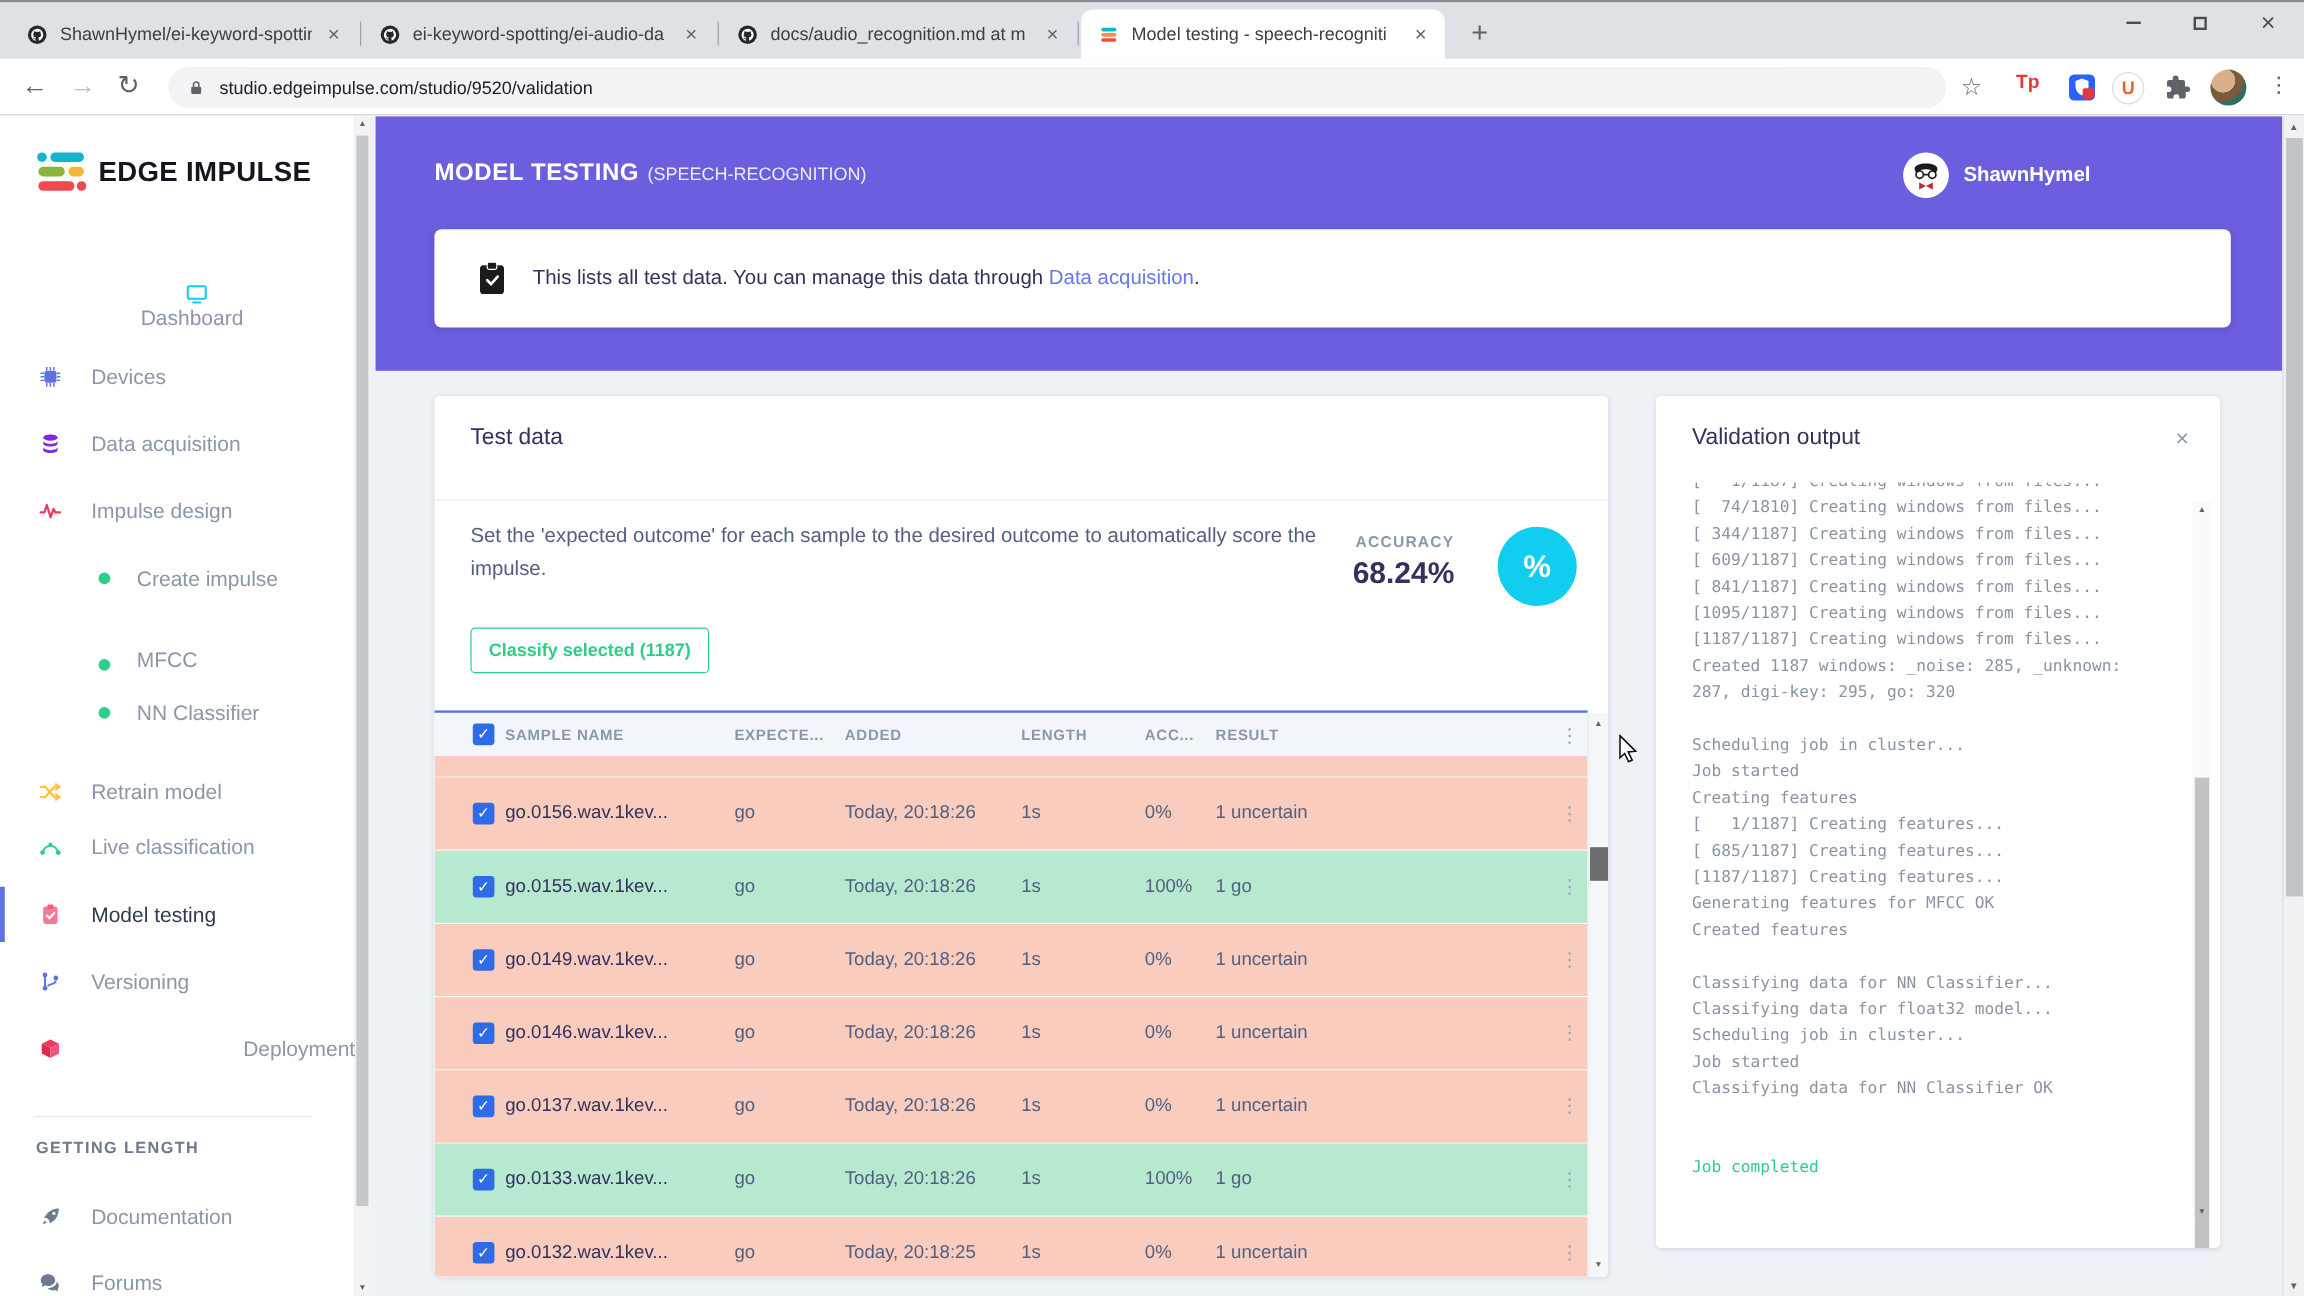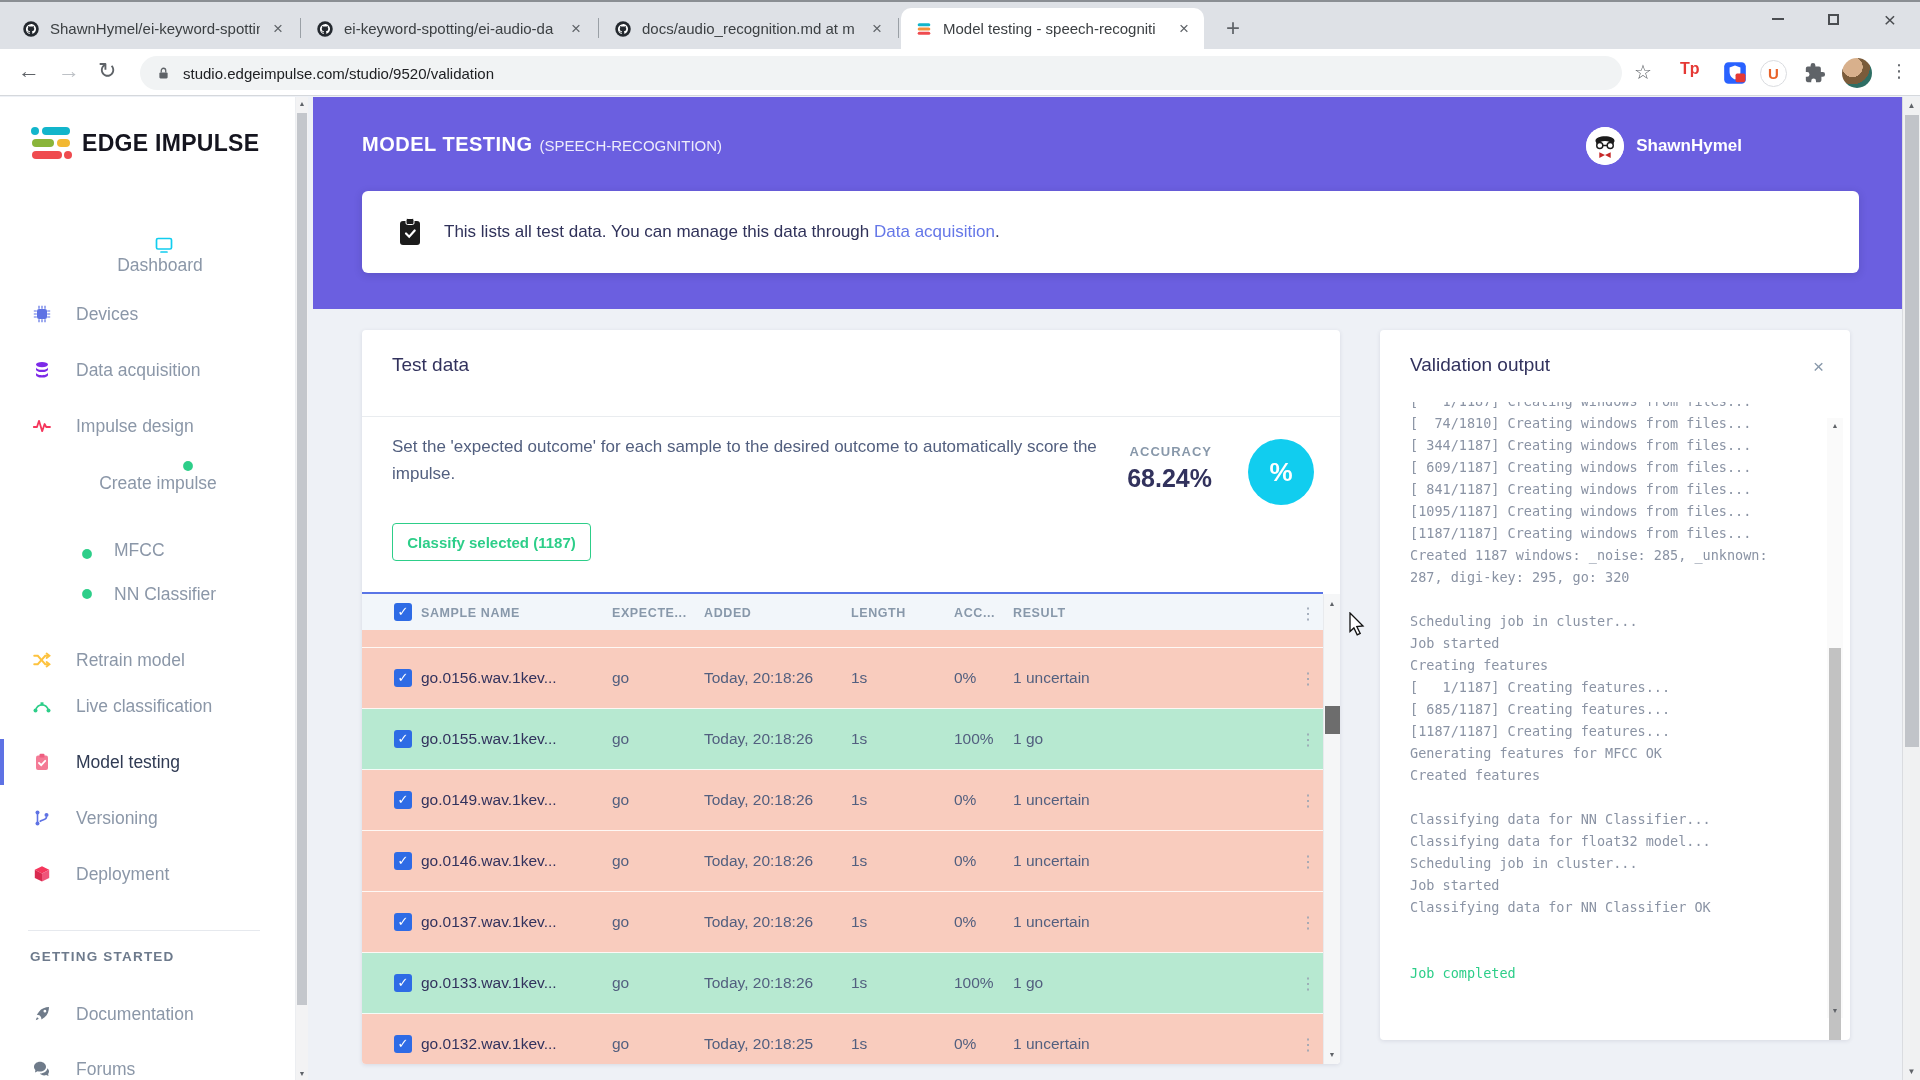--- a/index.html
+++ b/index.html
@@ -237,21 +237,21 @@
           <span class="nlabel">Data acquisition</span>
         </div>
         <div class="nav-item" style="top: 306px;">
           <span class="nico">
             <svg viewBox="0 0 20 20" fill="none" stroke="#f5365c" stroke-width="1.8" stroke-linecap="round" stroke-linejoin="round">
               <path d="M1.8 11h3.2l2-6.2 3.2 10.4 2.4-7.2 1.6 3h3.8"></path>
             </svg>
           </span>
           <span class="nlabel">Impulse design</span>
         </div>
-        <div class="nav-item sub" style="top: 362px; flex-direction: column;">
+        <div class="nav-item sub" style="top: 362px;">
           <span class="nico">
             <svg viewBox="0 0 20 20">
               <circle cx="10" cy="10" r="7" fill="#2dce89"></circle>
             </svg>
           </span>
           <span class="nlabel">Create impulse</span>
         </div>
         <div class="nav-item sub" style="top: 418px; align-items: flex-end;">
           <span class="nico">
             <svg viewBox="0 0 20 20">
@@ -303,21 +303,21 @@
           <span class="nico">
             <svg viewBox="0 0 20 20" fill="none" stroke="#5e72e4" stroke-width="1.6">
               <circle cx="5.5" cy="4.5" r="2" fill="#5e72e4" stroke="none"></circle>
               <circle cx="5.5" cy="15.5" r="2" fill="#5e72e4" stroke="none"></circle>
               <circle cx="14.5" cy="7" r="2" fill="#5e72e4" stroke="none"></circle>
               <path d="M5.5 6v8M14.5 9c0 3.2-4.5 2.6-6.8 4.6"></path>
             </svg>
           </span>
           <span class="nlabel">Versioning</span>
         </div>
-        <div class="nav-item" style="top: 754px;">
+        <div class="nav-item" style="top: 754px; justify-content: space-between;">
           <span class="nico">
             <svg viewBox="0 0 20 20">
               <path d="M10 2.2l7.2 3.6L10 9.4 2.8 5.8z" fill="#f5365c"></path>
               <path d="M2.8 5.8L10 9.4v8.2l-7.2-3.6z" fill="#d92b50"></path>
               <path d="M17.2 5.8L10 9.4v8.2l7.2-3.6z" fill="#ef557a"></path>
             </svg>
           </span>
           <span class="nlabel">Deployment</span>
         </div>
         <div class="nav-item" style="top: 894px;">
@@ -333,21 +333,21 @@
           <span class="nico">
             <svg viewBox="0 0 20 20" fill="#6f7b8a">
               <path d="M8 2.8C4.7 2.8 2 5 2 7.8c0 1.2.5 2.3 1.4 3.1l-.4 2.5 2.6-1.1c.7.2 1.5.3 2.4.3 3.3 0 6-2.1 6-4.8S11.3 2.8 8 2.8z"></path>
               <path d="M15.3 9.2c1 .8 1.7 2 1.7 3.3 0 .9-.3 1.7-.9 2.4l.4 2.2-2.3-1c-.6.2-1.3.3-2 .3-1.8 0-3.4-.7-4.4-1.8 4.2-.3 7.5-2.6 7.5-5.4z"></path>
             </svg>
           </span>
           <span class="nlabel">Forums</span>
         </div>
       </nav>
     <div id="sidebar-divider"></div>
-    <div id="getting-started">GETTING STARTED</div>
+    <div id="getting-started">GETTING LENGTH</div>
   </aside>
 
   <div class="sb-track" style="left:296px;top:0;width:12px;height:983px;">
     <span class="sb-arrow" style="top:3px;">▲</span>
     <div class="sb-thumb" style="left:1px;top:16px;width:10px;height:892px;"></div>
     <span class="sb-arrow" style="bottom:3px;">▼</span>
   </div>
 
   <div id="purple-header">
     <div id="page-title-row">

